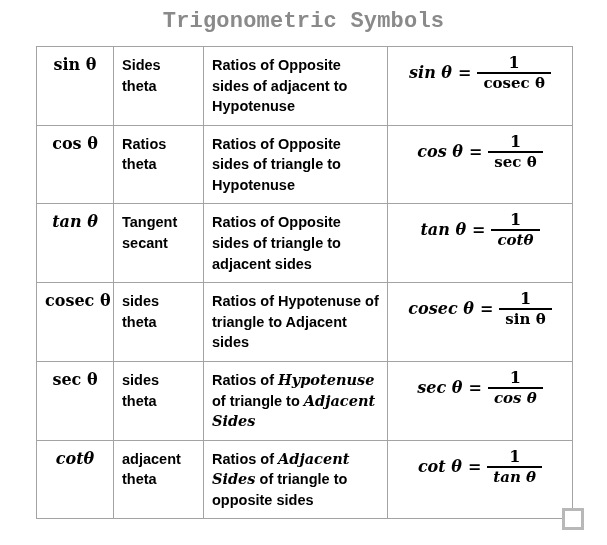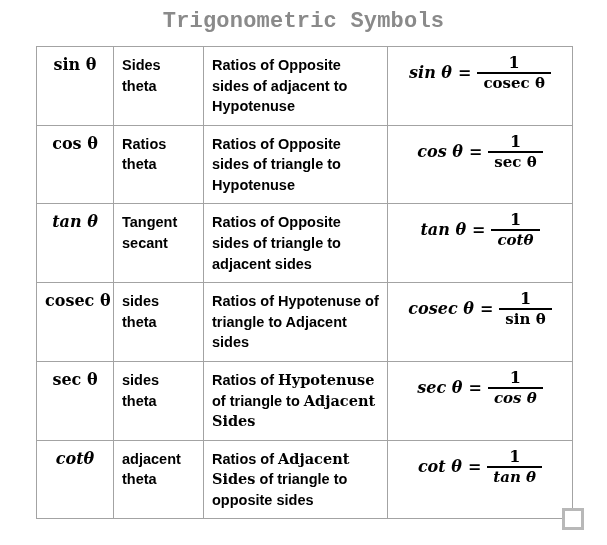--- a/index.html
+++ b/index.html
@@ -72,20 +72,21 @@
   .cell-meaning {
     font-family: "Liberation Sans", sans-serif;
     font-weight: bold;
     font-size: 14.5px;
     color: #000;
     line-height: 1.42;
     padding: 7px 5px 6px 7px;
   }
   .cell-meaning .em {
     font-family: "DejaVu Serif", "Liberation Serif", serif;
+    font-style: italic;
     font-weight: bold;
   }
 
   .cell-formula {
     text-align: center;
     padding: 9px 6px 6px 6px;
   }
 
   
   .eq {

